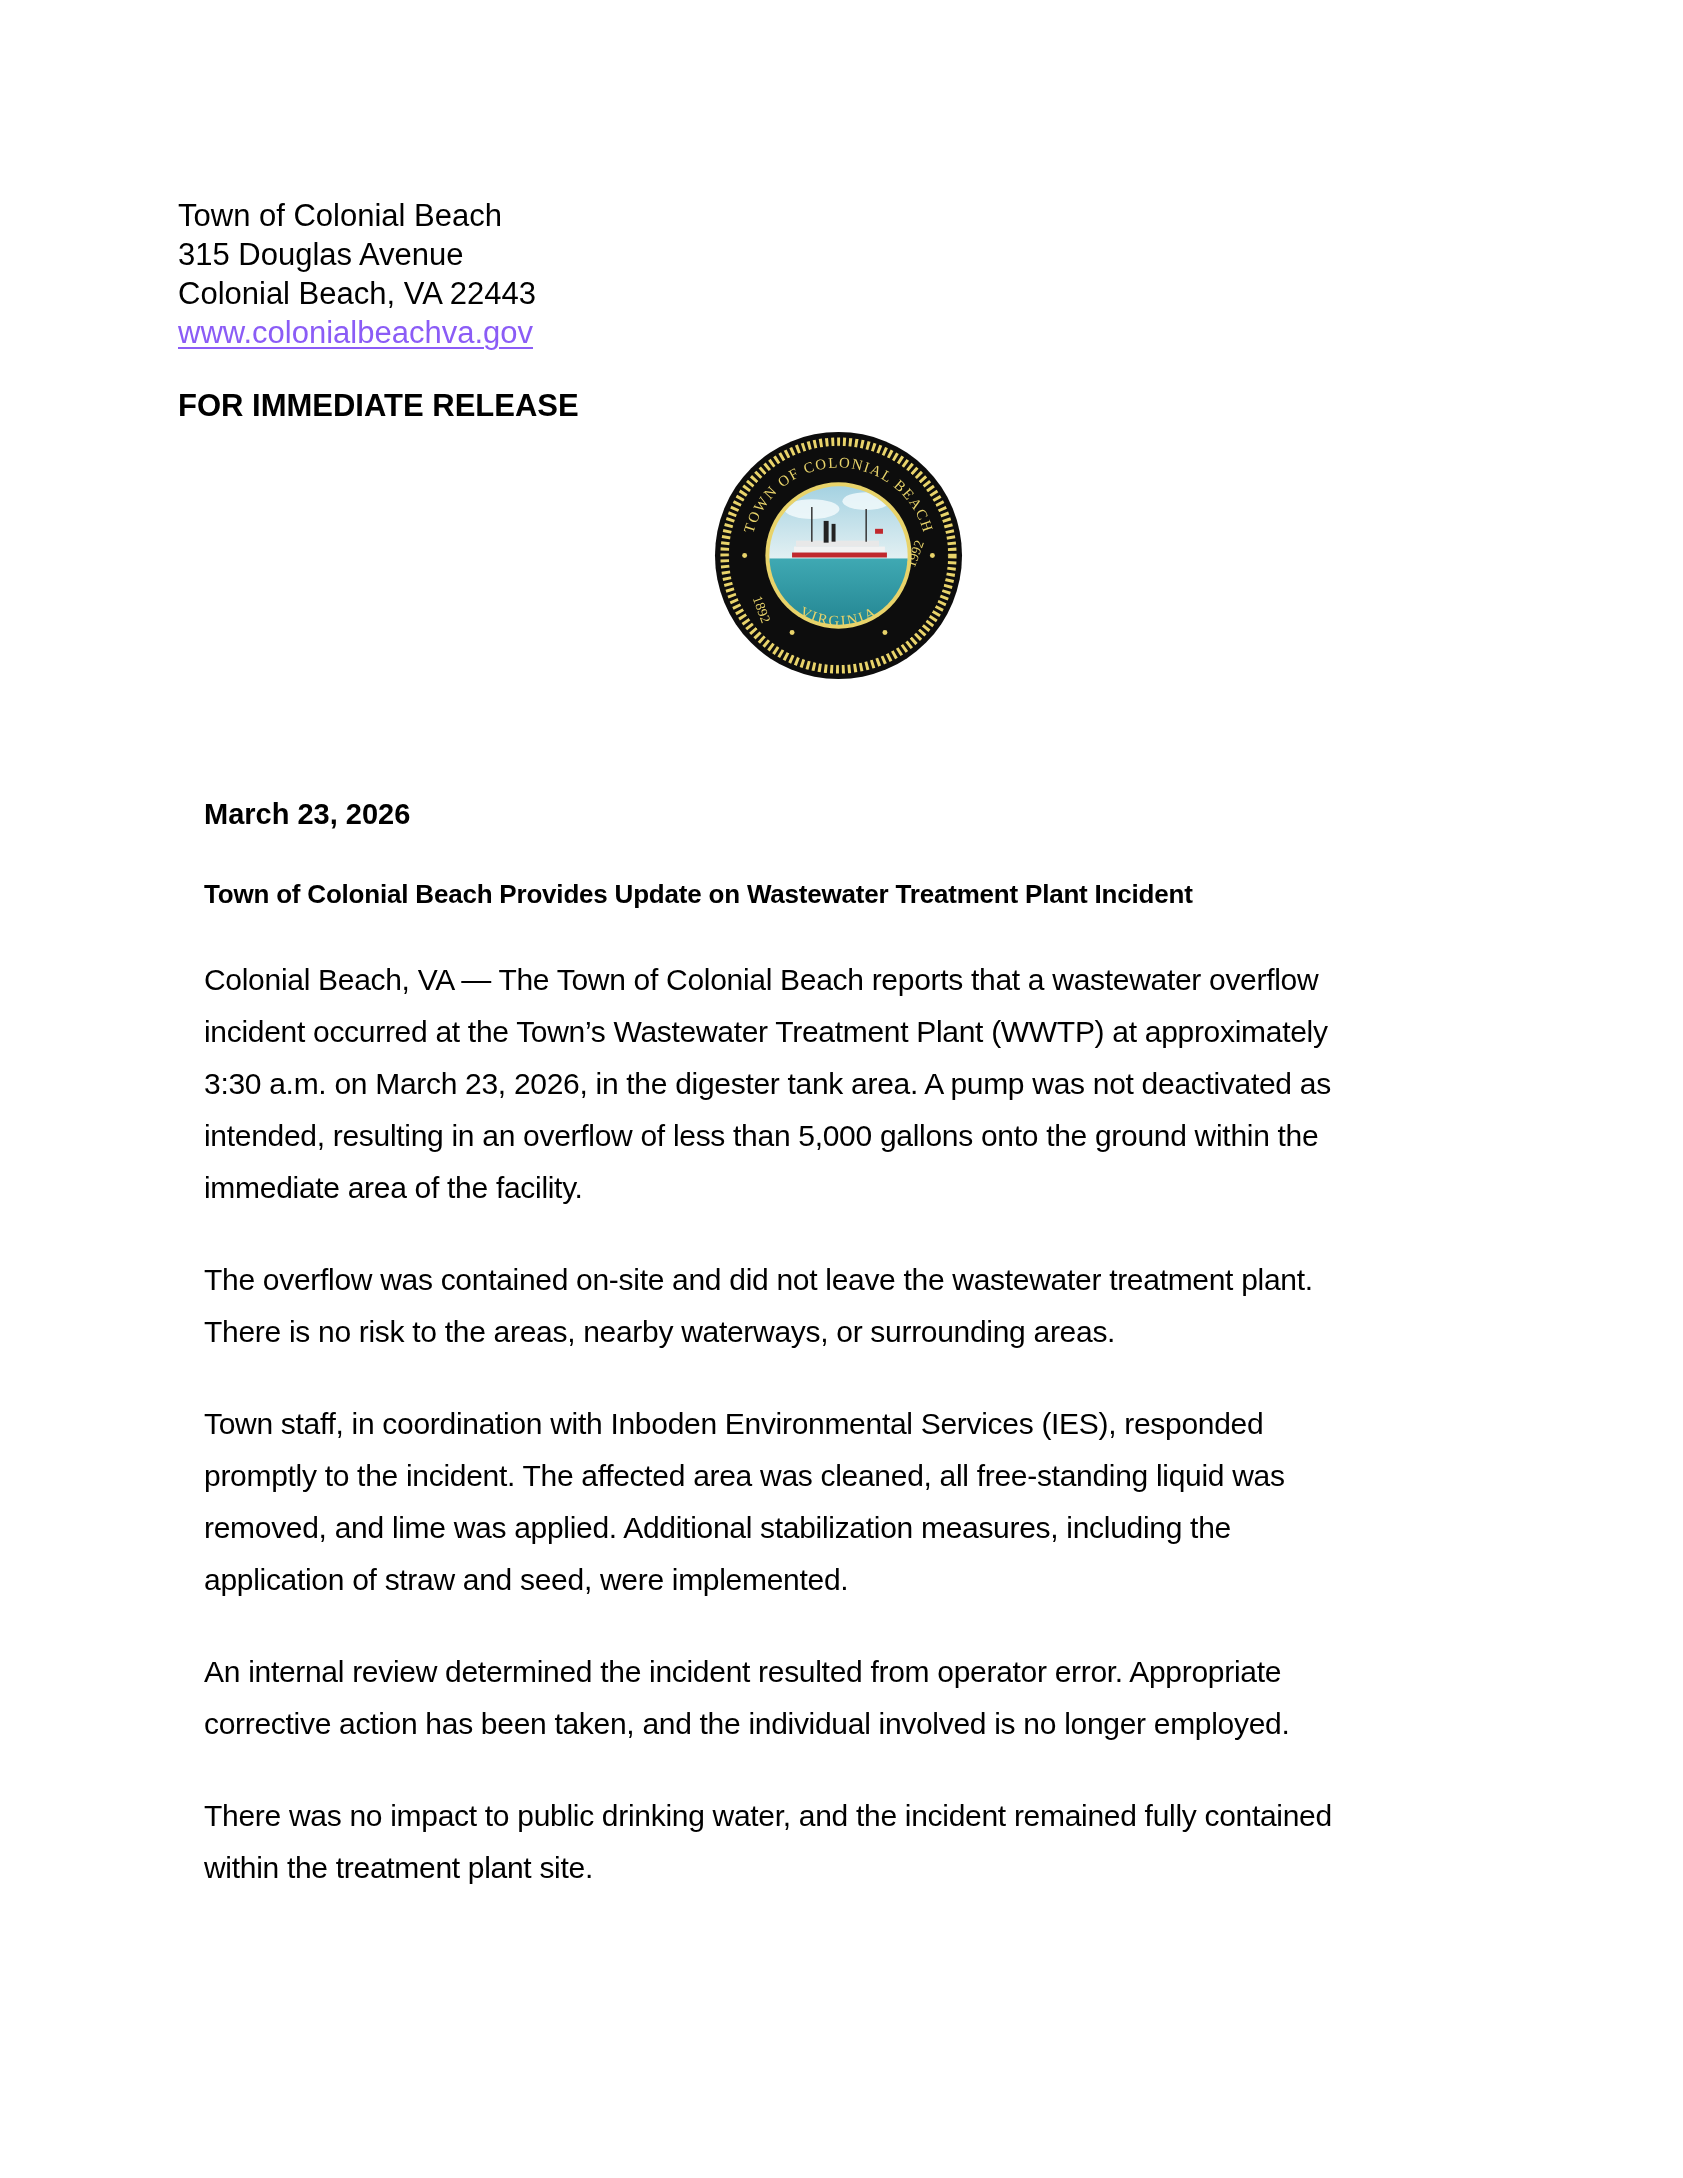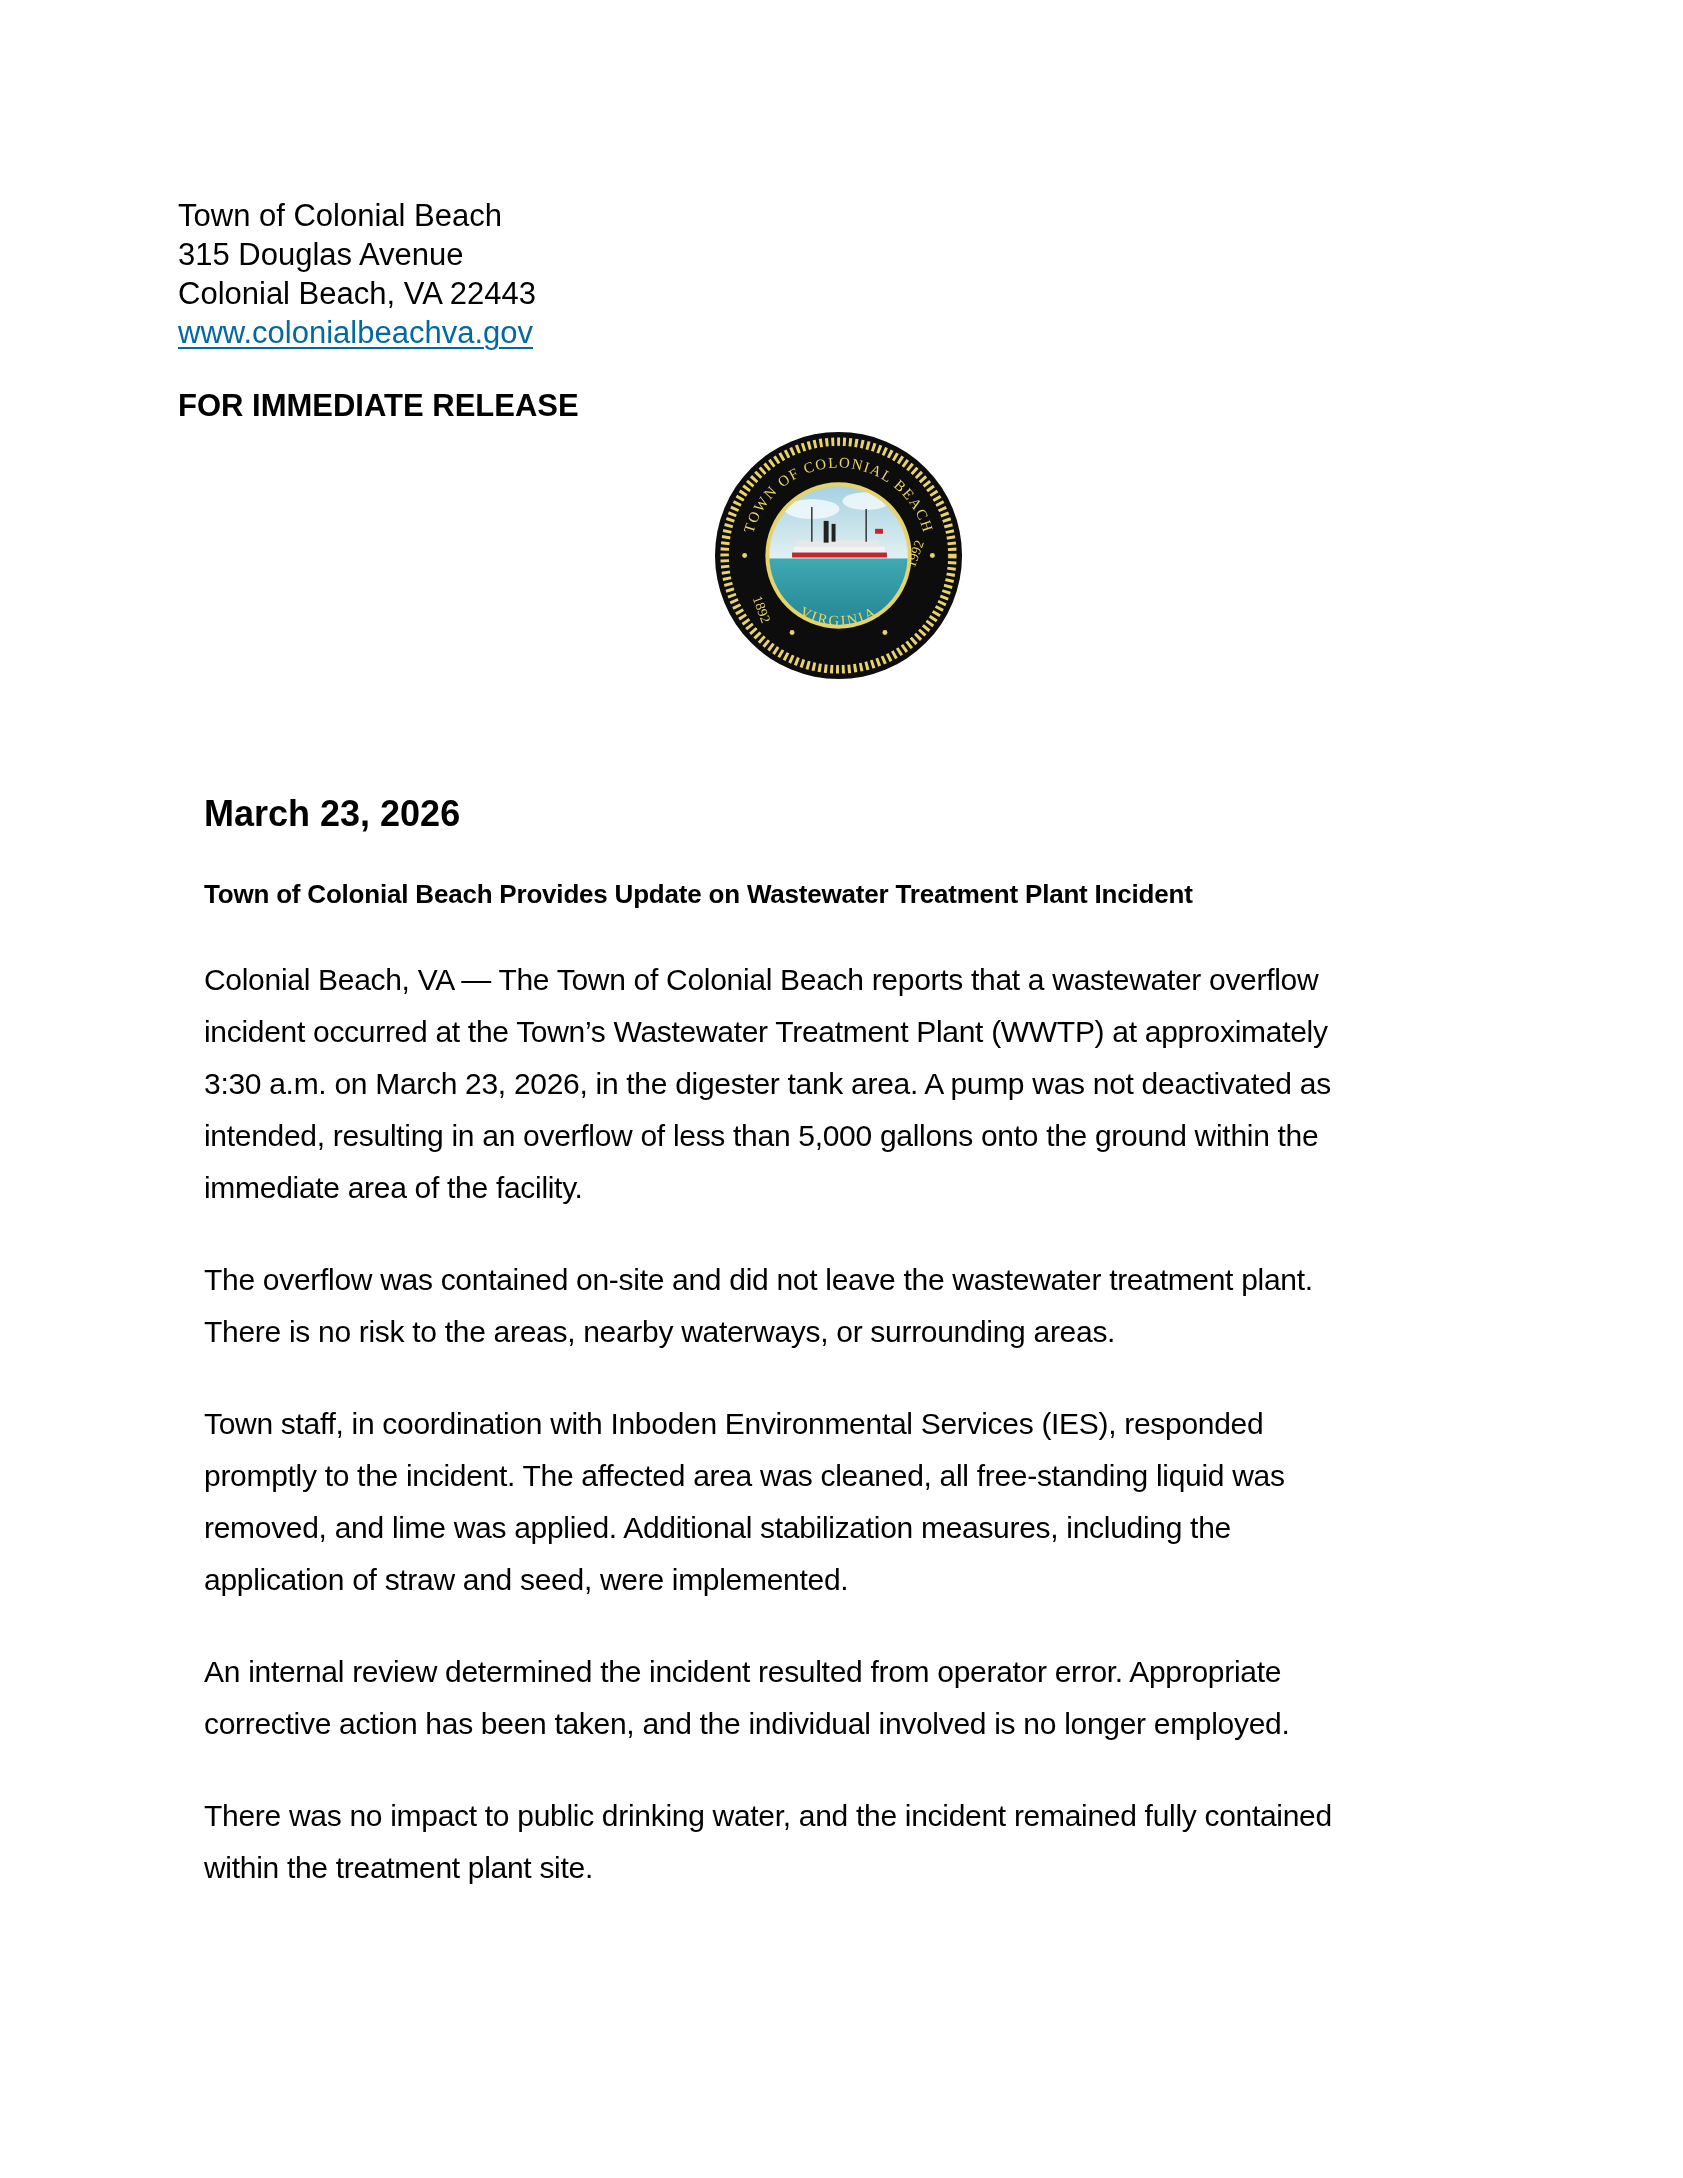--- a/index.html
+++ b/index.html
@@ -1,24 +1,24 @@
 <!DOCTYPE html>
 <html><head>
 <meta charset="utf-8">
 <style>
   html, body { margin: 0; padding: 0; background: #ffffff; }
   body { width: 1683px; height: 2178px; position: relative; overflow: hidden; color: #000; }
   .page { position: absolute; inset: 0; background: #fff; }
   .header { position: absolute; left: 178px; top: 196px; font-family: "Liberation Sans", sans-serif; font-size: 31px; line-height: 39px; }
   .header div { white-space: nowrap; }
-  .header a { color: #0369a1; text-decoration: underline; text-decoration-thickness: 2px; text-underline-offset: 4px; }
+  .header a { color: #8b5cf6; text-decoration: underline; text-decoration-thickness: 2px; text-underline-offset: 4px; }
   .release { position: absolute; left: 178px; top: 386px; font-family: "Liberation Sans", sans-serif; font-weight: bold; font-size: 31px; line-height: 40px; white-space: nowrap; }
   .seal { position: absolute; left: 713px; top: 430px; width: 251px; height: 251px; }
   .content { position: absolute; left: 204px; top: 794px; width: 1307px; font-family: "Liberation Sans", sans-serif; }
-  .date { font-weight: bold; font-size: 36px; line-height: 40px; margin: 0 0 40px 0; }
+  .date { font-weight: bold; font-size: 29px; line-height: 40px; margin: 0 0 40px 0; }
   .title { font-weight: bold; font-size: 26px; line-height: 40px; margin: 0 0 40px 0; white-space: nowrap; letter-spacing: -0.2px; }
   .para { font-size: 30px; line-height: 52px; margin: 0 0 40px 0; white-space: pre-line; letter-spacing: -0.3px; }
 </style>
 </head>
 <body>
 
 <div class="page">
 
   <div class="header">
     <div>Town of Colonial Beach</div>

